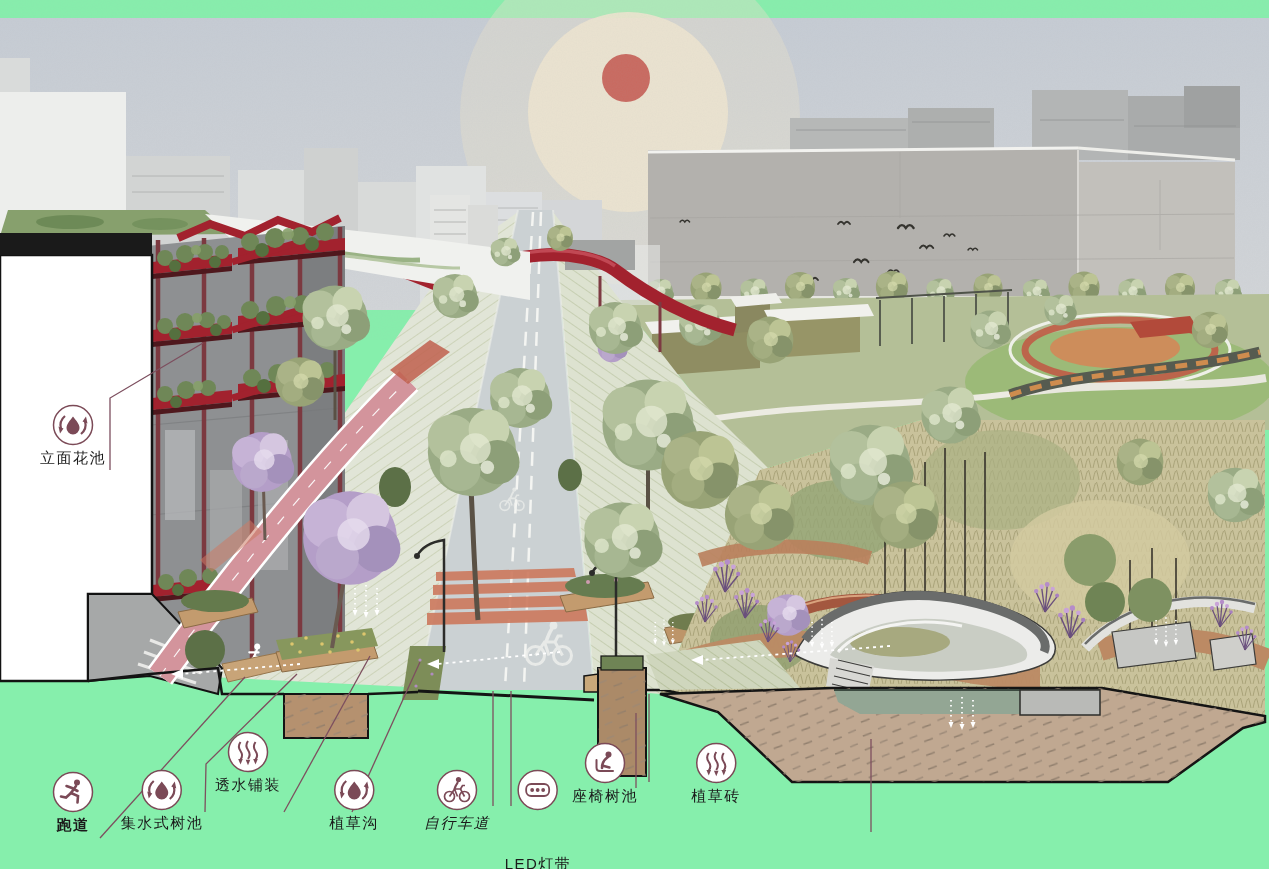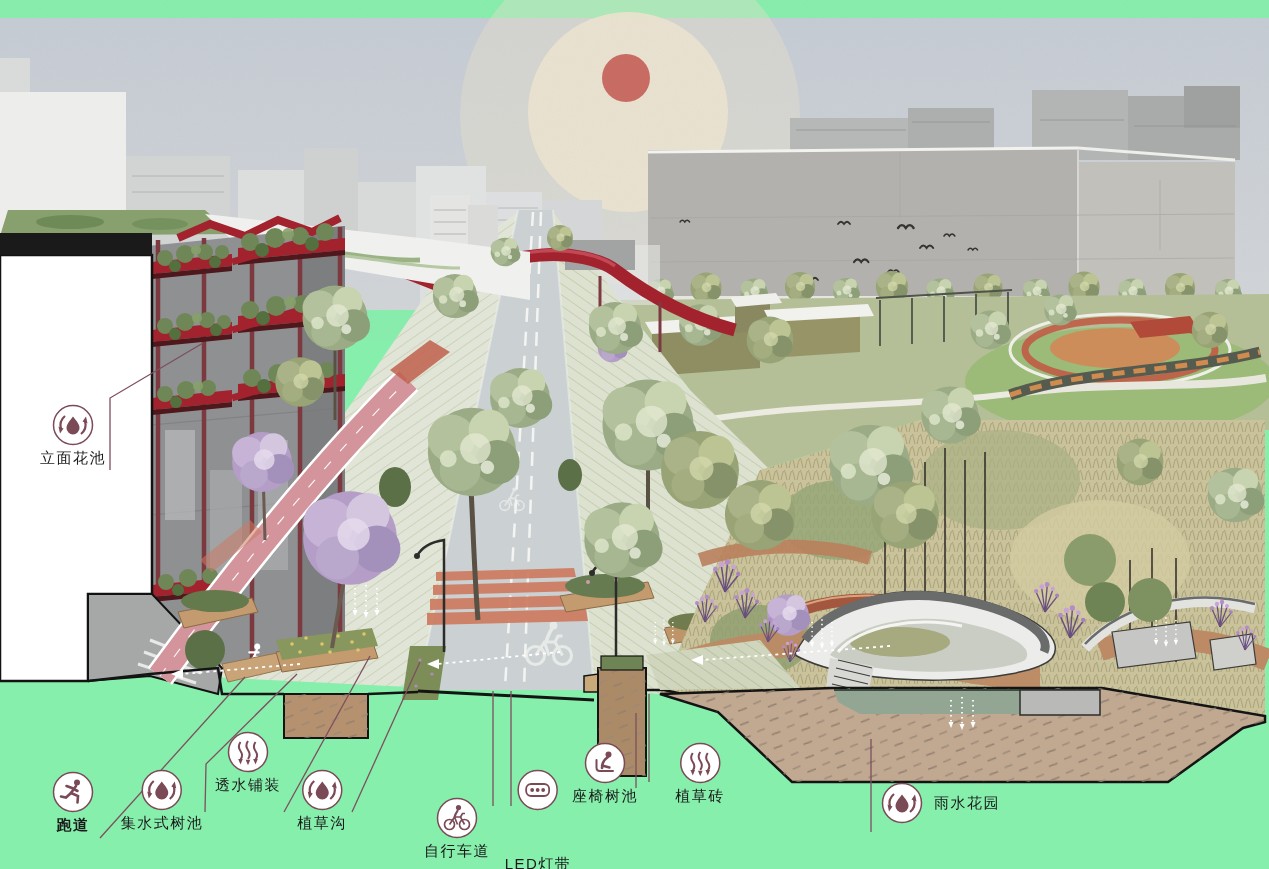--- a/index.html
+++ b/index.html
@@ -686,33 +686,33 @@
           <path d="M0,-11 q-3.2,4.5 0,9 q3.2,4.5 0,9"></path>
           <path d="M7.5,-10 q-3.2,4.5 0,9 q3.2,4.5 0,8.5"></path>
     </g>
     <polygon points="-9.8,7 -5.2,7 -7.5,12.5" fill="#7b4a57"></polygon>
     <polygon points="-2.3,7.8 2.3,7.8 0,13.3" fill="#7b4a57"></polygon>
     <polygon points="5.2,7 9.8,7 7.5,12.5" fill="#7b4a57"></polygon>
   </svg>
   <span class="lbl">透水铺装</span>
 </div>
 
-<div class="callout" style="left:322px;top:768px;">
+<div class="callout" style="left:354px;top:768px;">
   <svg class="icon-circle" viewBox="-22 -22 44 44">
     <circle r="19.5" fill="#ffffff" stroke="#7b4a57" stroke-width="1.5"></circle>
     <path d="M0,-8.5 C3,-4.5 6.5,-1 6.5,3 A6.5,6.5 0 1,1 -6.5,3 C-6.5,-1 -3,-4.5 0,-8.5 Z" fill="#7b4a57"></path>
     <path d="M-8,-9 A12.5,12.5 0 0,0 -12,4" stroke="#7b4a57" stroke-width="2.2" fill="none"></path>
     <polygon points="-14.5,1.5 -9.5,3.5 -13,8.5" fill="#7b4a57"></polygon>
     <path d="M8,9 A12.5,12.5 0 0,0 12,-4" stroke="#7b4a57" stroke-width="2.2" fill="none"></path>
     <polygon points="14.5,-1.5 9.5,-3.5 13,-8.5" fill="#7b4a57"></polygon>
   </svg>
   <span class="lbl">植草沟</span>
 </div>
 
-<div class="callout" style="left:457px;top:796px;">
+<div class="callout" style="left:457px;top:768px;font-style:italic;">
   <svg class="icon-circle" viewBox="-22 -22 44 44">
     <circle r="19.5" fill="#ffffff" stroke="#7b4a57" stroke-width="1.5"></circle>
     <circle cx="-7.5" cy="6.5" r="5" fill="none" stroke="#7b4a57" stroke-width="1.7"></circle>
     <circle cx="7.5" cy="6.5" r="5" fill="none" stroke="#7b4a57" stroke-width="1.7"></circle>
     <path d="M-7.5,6.5 L-2.5,-1 L3.5,-1 L7.5,6.5 M-2.5,-1 L0.5,6.5" fill="none" stroke="#7b4a57" stroke-width="1.7"></path>
     <path d="M3.5,-1 L5.5,-4.5 L8,-4.5" fill="none" stroke="#7b4a57" stroke-width="1.7"></path>
     <circle cx="1.5" cy="-10.5" r="2.6" fill="#7b4a57"></circle>
     <path d="M1,-8 C-1,-5 -2,-3 -2.5,-1" fill="none" stroke="#7b4a57" stroke-width="2.2"></path>
   </svg>
   <span class="lbl">自行车道</span>
@@ -733,40 +733,29 @@
   <svg class="icon-circle" viewBox="-22 -22 44 44">
     <circle r="19.5" fill="#ffffff" stroke="#7b4a57" stroke-width="1.5"></circle>
     <circle cx="3.5" cy="-8.5" r="3" fill="#7b4a57"></circle>
     <path d="M3,-6 C0,-4 -2,-1.5 -2.5,1.5 L-3,5" fill="none" stroke="#7b4a57" stroke-width="2.6" stroke-linecap="round"></path>
     <path d="M-3,2.5 L4.5,4.5" fill="none" stroke="#7b4a57" stroke-width="2.4" stroke-linecap="round"></path>
     <path d="M-8.5,-3 L-8.5,4.5 Q-8.5,8 -5,8 L8,8" fill="none" stroke="#7b4a57" stroke-width="2" stroke-linecap="round"></path>
   </svg>
   <span class="lbl">座椅树池</span>
 </div>
 
-<div class="callout" style="left:700px;top:741px;">
+<div class="callout" style="left:716px;top:741px;">
   <svg class="icon-circle" viewBox="-22 -22 44 44">
     <circle r="19.5" fill="#ffffff" stroke="#7b4a57" stroke-width="1.5"></circle>
     <g stroke="#7b4a57" stroke-width="2" fill="none">
       <path d="M-7.5,-10 q-3.2,4.5 0,9 q3.2,4.5 0,8.5"></path>
           <path d="M0,-11 q-3.2,4.5 0,9 q3.2,4.5 0,9"></path>
           <path d="M7.5,-10 q-3.2,4.5 0,9 q3.2,4.5 0,8.5"></path>
     </g>
     <polygon points="-9.8,7 -5.2,7 -7.5,12.5" fill="#7b4a57"></polygon>
     <polygon points="-2.3,7.8 2.3,7.8 0,13.3" fill="#7b4a57"></polygon>
     <polygon points="5.2,7 9.8,7 7.5,12.5" fill="#7b4a57"></polygon>
   </svg>
   <span class="lbl">植草砖</span>
 </div>
 
-<div class="callout horizontal" style="left:880px;top:781px;">
-  <svg class="icon-circle" viewBox="-22 -22 44 44">
-    <circle r="19.5" fill="#ffffff" stroke="#7b4a57" stroke-width="1.5"></circle>
-    <path d="M0,-8.5 C3,-4.5 6.5,-1 6.5,3 A6.5,6.5 0 1,1 -6.5,3 C-6.5,-1 -3,-4.5 0,-8.5 Z" fill="#7b4a57"></path>
-    <path d="M-8,-9 A12.5,12.5 0 0,0 -12,4" stroke="#7b4a57" stroke-width="2.2" fill="none"></path>
-    <polygon points="-14.5,1.5 -9.5,3.5 -13,8.5" fill="#7b4a57"></polygon>
-    <path d="M8,9 A12.5,12.5 0 0,0 12,-4" stroke="#7b4a57" stroke-width="2.2" fill="none"></path>
-    <polygon points="14.5,-1.5 9.5,-3.5 13,-8.5" fill="#7b4a57"></polygon>
-  </svg>
-  <span class="lbl">雨水花园</span>
-</div>
 
 </div>
 
 </body></html>

